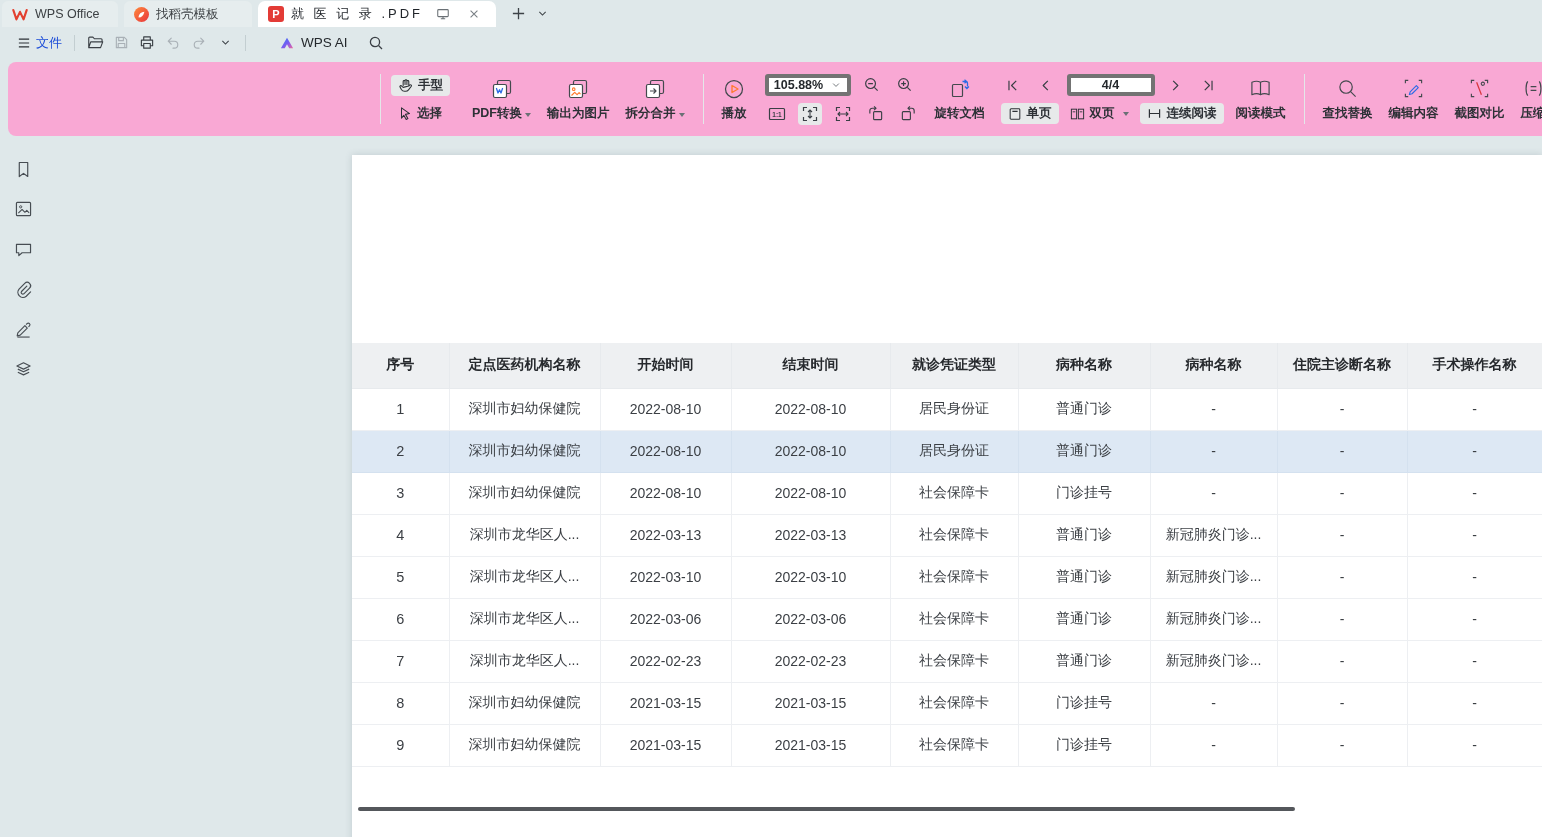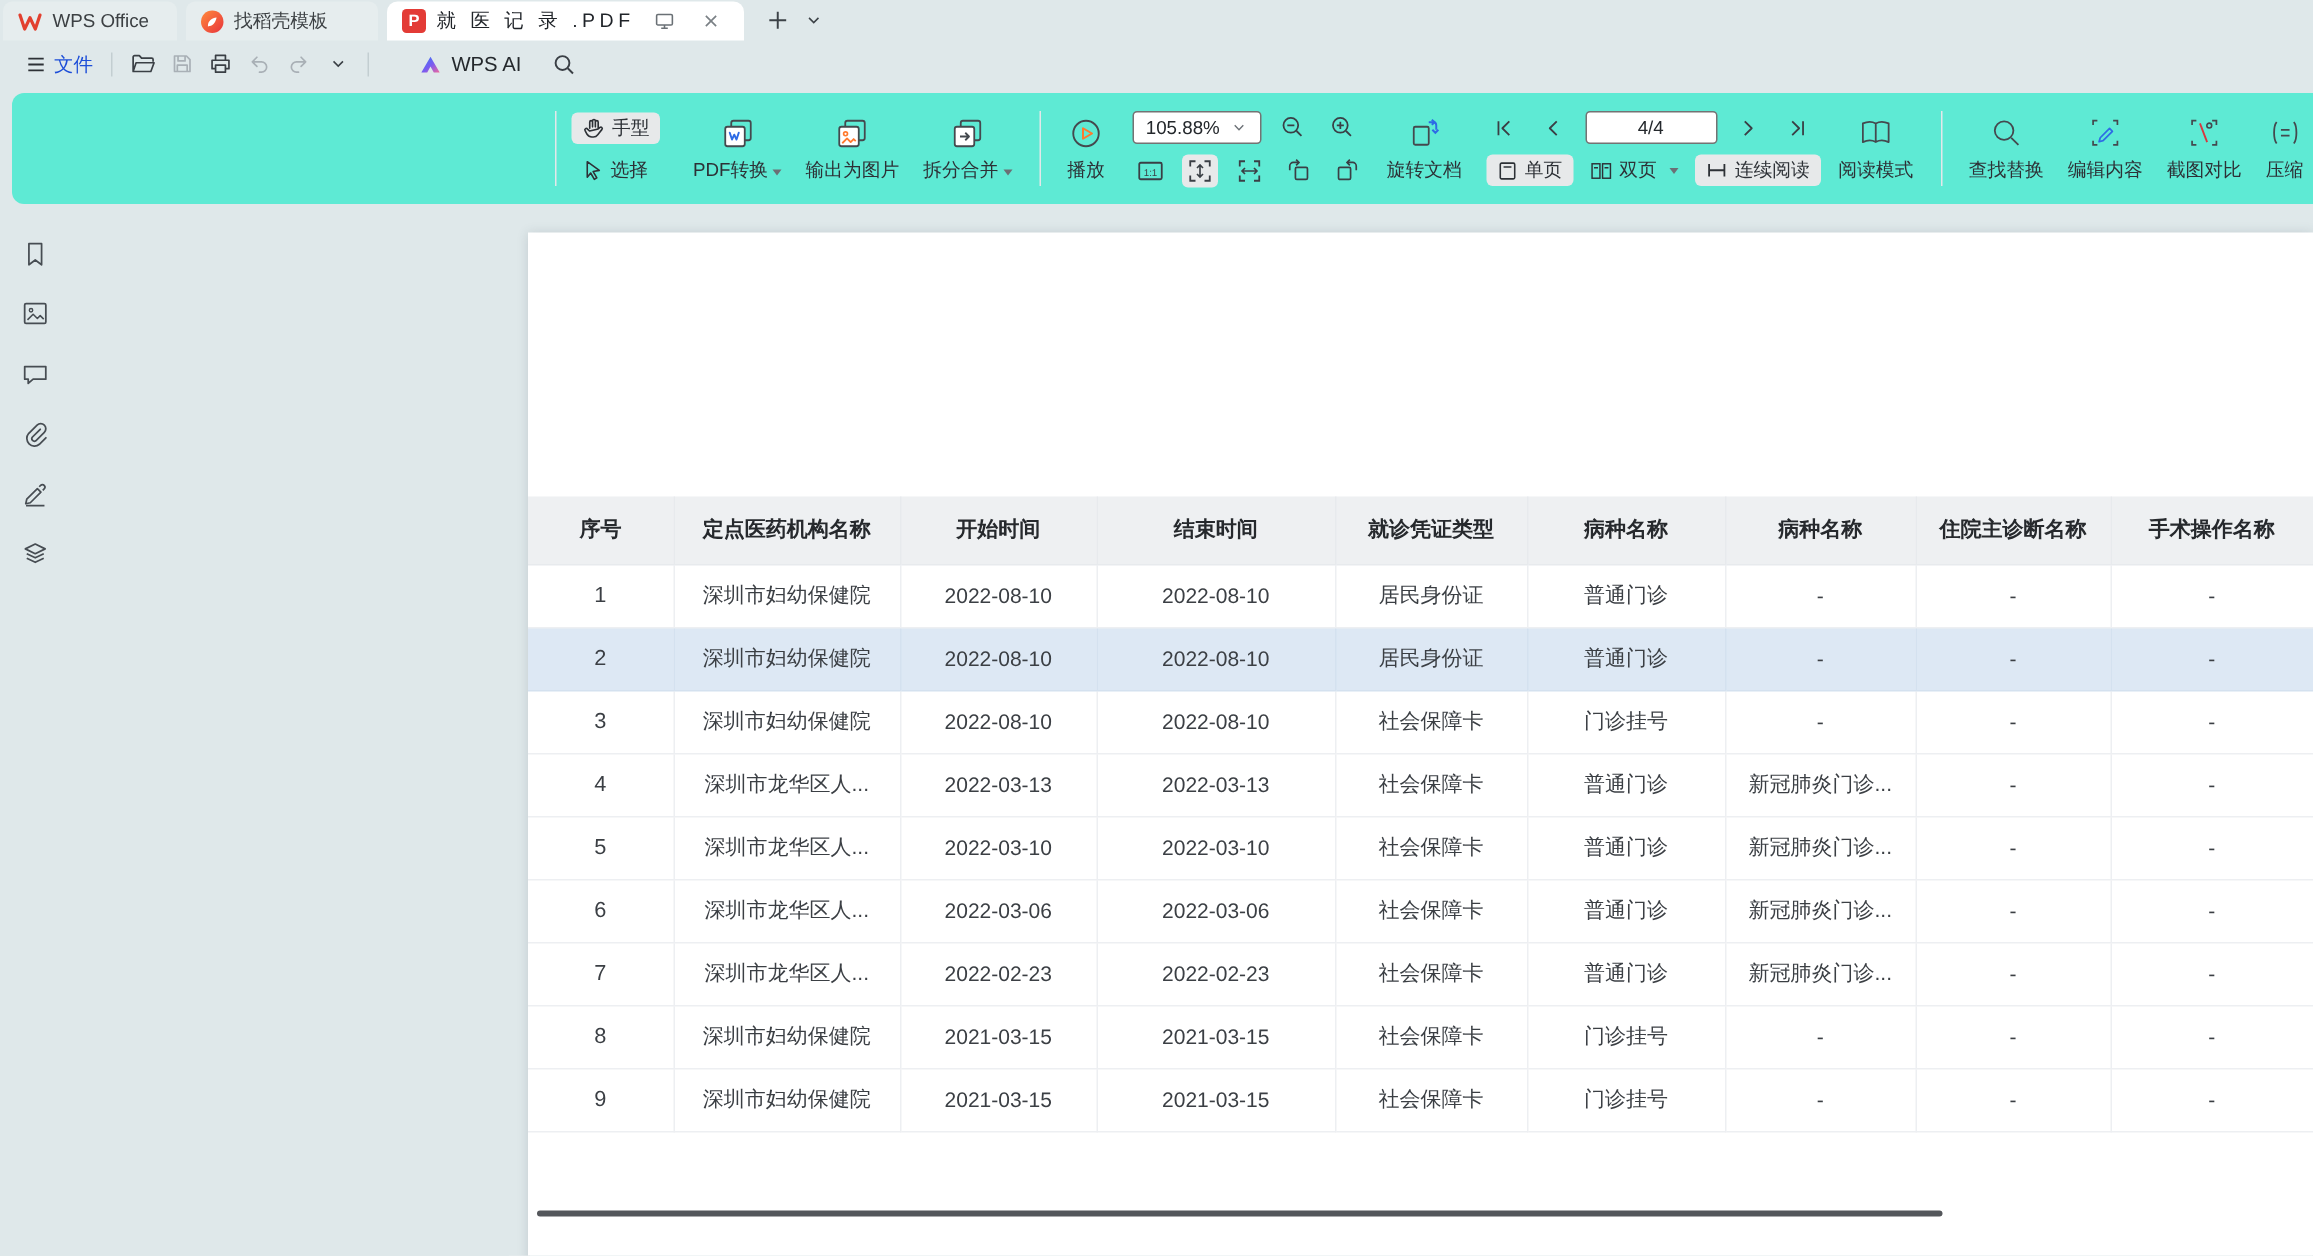--- a/index.html
+++ b/index.html
@@ -29,51 +29,51 @@
   .qa-icon.dim { color:#a9b0b6; }
   .v-sep { width:1px; height:16px; background:#c3ced1; margin:0 7px; }
   .menus { display:flex; align-items:center; gap:33px; margin-left:auto; font-size:13.5px; color:#24282c; }
   .menu-item { position:relative; padding:4px 1px; cursor:default; white-space:nowrap; }
   .menu-item.active { color:#c5342e; font-weight:bold; }
   .menu-item.active::after { content:""; position:absolute; left:2px; right:2px; bottom:-3px; height:2.5px; background:#c5342e; }
   .wps-ai { display:flex; gap:6px; margin-left:26px; font-size:13.5px; color:#24282c; }
   .menu-search { margin:0 246px 0 20px; color:#3a3f45; }
 
   
-  .ribbon { position:relative; margin:4px 0 0 8px; height:74px; background:#5eead4;
-    border-radius:8px 0 0 8px; display:flex; align-items:center; overflow:hidden; }
+  .ribbon { position:relative; margin:4px 0 0 8px; height:74px; background:#f9a8d4;
+    border-radius:8px 0 0 8px; display:flex; align-items:center; padding-left:10px; overflow:hidden;font-weight:bold; }
   .rib-sep { width:1px; height:50px; background:#e4e7e9; margin:0 10px; flex:none; }
   .stack2 { display:flex; flex-direction:column; justify-content:center; gap:7px; }
   .tool-btn { display:flex; align-items:center; gap:5px; font-size:12.5px; color:#2d3136;
     padding:2px 7px; border-radius:4px; white-space:nowrap; }
   .tool-btn.hl { background:#e7e9ea; }
   .big-btn { display:flex; flex-direction:column; gap:4px; font-size:12.5px;
     color:#2d3136; padding:4px 8px; border-radius:4px; white-space:nowrap; }
   .big-btn .ico { height:24px; }
   .caret { display:inline-block; width:0; height:0; border-left:3.5px solid transparent;
     border-right:3.5px solid transparent; border-top:4px solid #6b7075; margin-left:3px; }
-  .field { height:22px; border:1px solid #737373; border-radius:3px; background:#fff;
+  .field { height:22px; border:4px solid #737373; border-radius:3px; background:#fff;
     display:flex; align-items:center; justify-content:center; font-size:12.5px; color:#24282c; }
   .zoom-field { width:86px; gap:8px; }
   .page-field { width:88px; }
   .iconbar { display:flex; align-items:center; gap:9px; }
   .ghost { color:#b8bdc3; }
   .sq-btn { width:24px; height:22px; display:flex; align-items:center; justify-content:center; border-radius:4px; color:#3a3f45; }
   .sq-btn.hl { background:#e7e9ea; }
 
   
   .doc-area { position:absolute; left:0; right:0; top:136px; bottom:0; background:#dfe8ea; overflow:hidden; }
   .left-rail { position:absolute; left:12px; top:24px; display:flex; flex-direction:column; gap:22px; color:#474d53; }
   .rail-btn { width:22px; height:18px; display:flex; align-items:center; justify-content:center; }
   .page { position:absolute; left:352px; top:19px; right:0; bottom:-10px; background:#fff;
     box-shadow:0 0 7px rgba(60,80,90,0.18); }
 
   
   table.rec { border-collapse:collapse; table-layout:fixed; width:1190px;
-    position:absolute; left:0; top:176px; font-size:14px; color:#3b3f44; }
+    position:absolute; left:0; top:188px; font-size:14px; color:#3b3f44; }
   table.rec col.c1{width:97px} table.rec col.c2{width:151px} table.rec col.c3{width:131px}
   table.rec col.c4{width:159px} table.rec col.c5{width:128px} table.rec col.c6{width:132px}
   table.rec col.c7{width:127px} table.rec col.c8{width:130px} table.rec col.c9{width:135px}
   table.rec th { background:#eef0f2; font-weight:bold; color:#26292d; height:45px;
     border:1px solid #e7eaed; border-top:none; text-align:center; font-size:14px; }
   table.rec th:first-child { border-left:none; }
   table.rec td { height:42px; border:1px solid #edeff2; text-align:center; background:#fff; }
   table.rec td:first-child { border-left:none; font-size:14.5px; }
   table.rec tr.hl-row td { background:#dde8f4; border-color:#d4e1ef; }
   .scroll-thumb { position:absolute; left:6px; top:652px; width:937px; height:4px;

